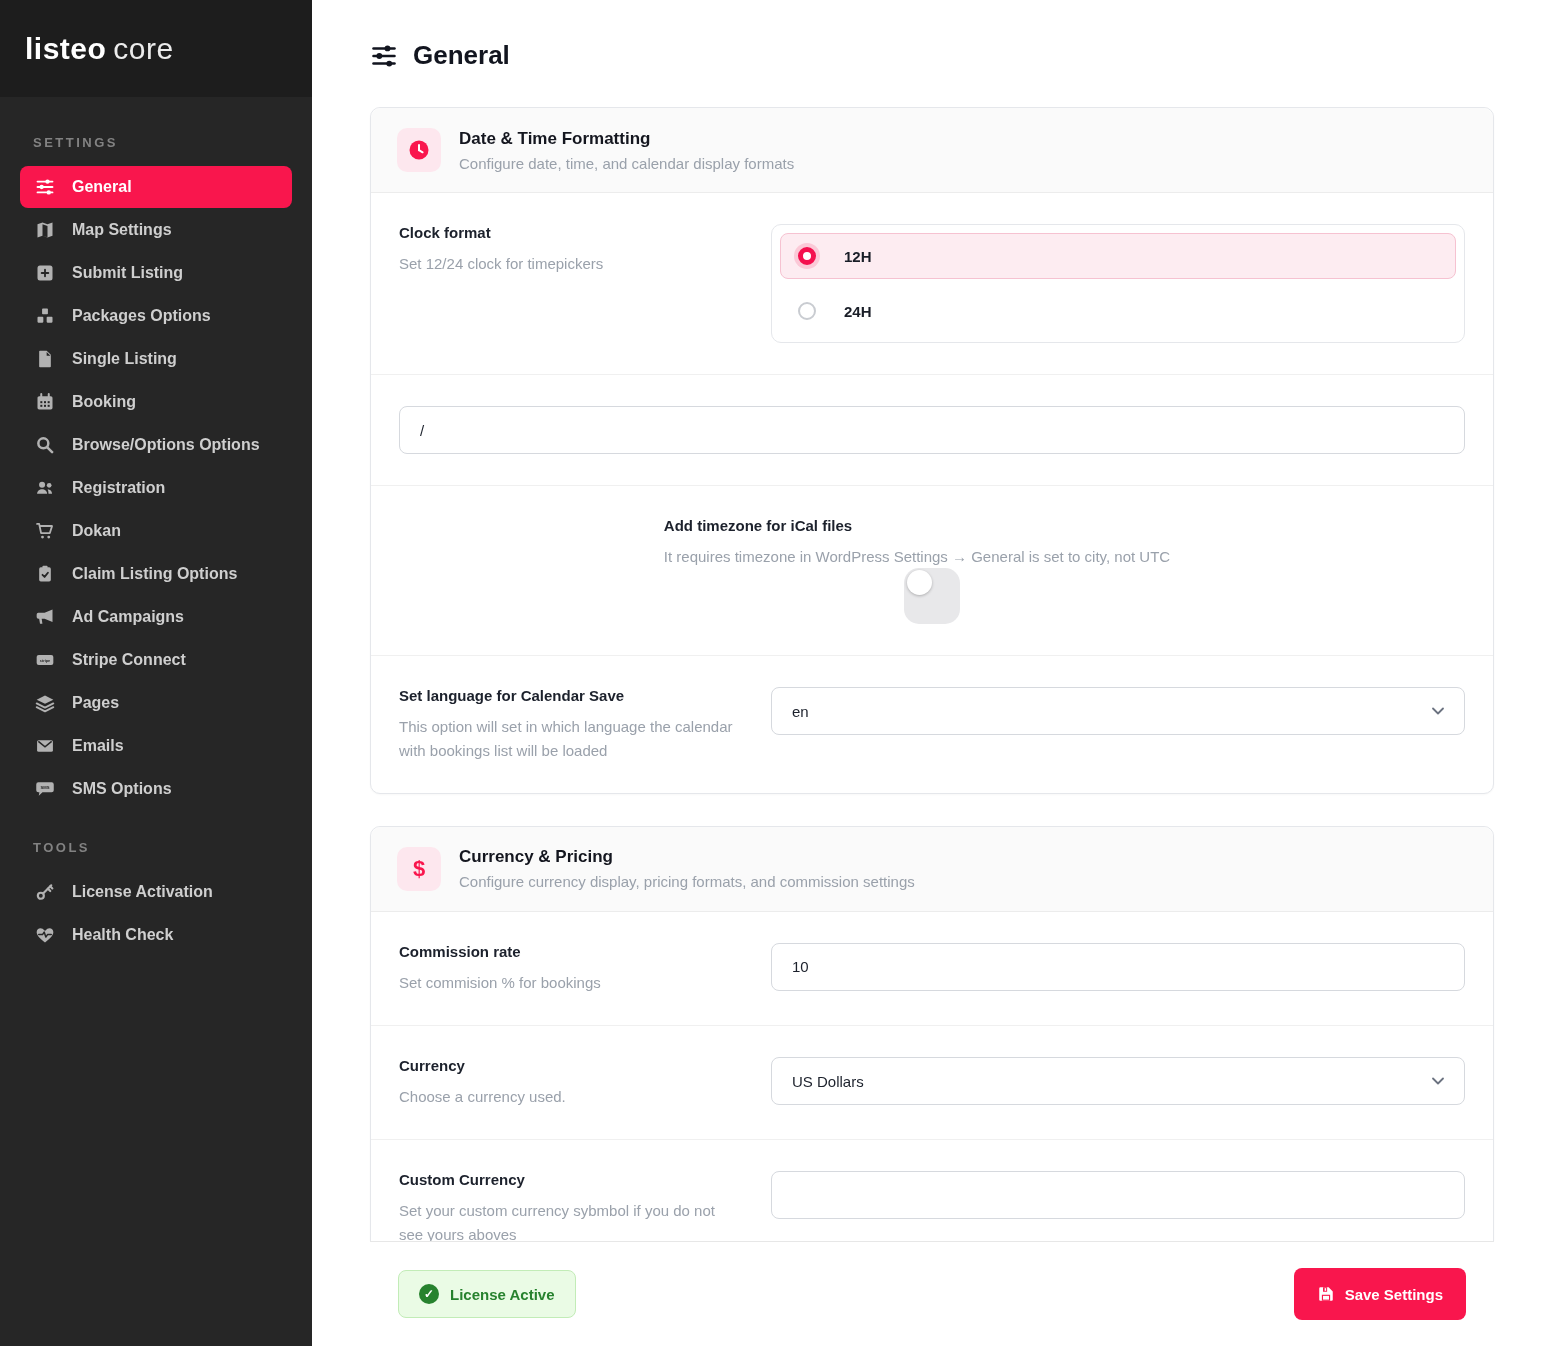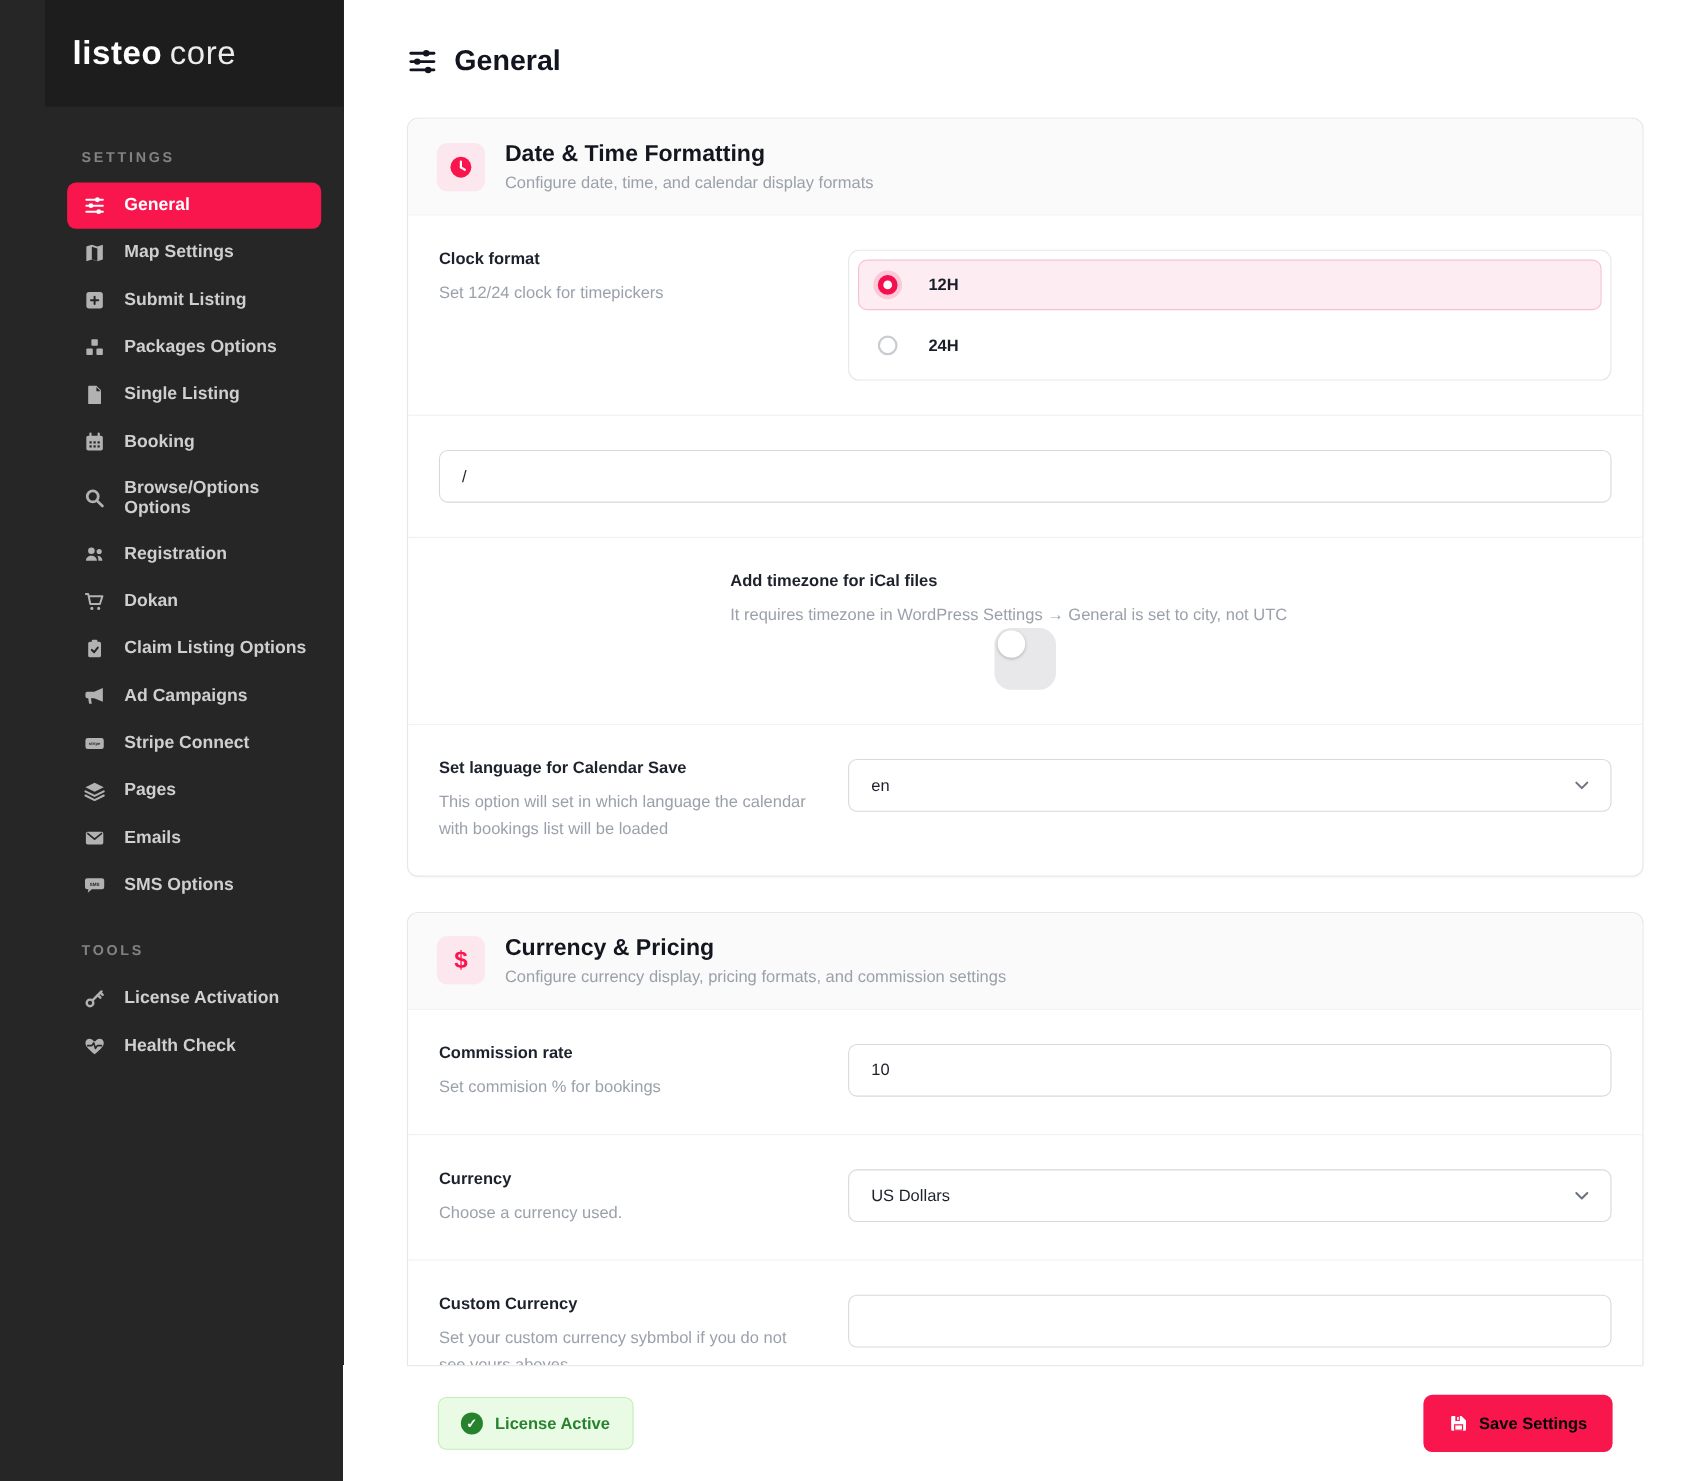--- a/index.html
+++ b/index.html
@@ -1,20 +1,20 @@
 <!DOCTYPE html>
 <html><head>
 <meta charset="utf-8">
 <style>
   * { box-sizing: border-box; margin: 0; padding: 0; }
   html,body { width:1548px; height:1346px; overflow:hidden; }
   body { font-family:"Liberation Sans", sans-serif; background:#fff; color:#1c212c; }
 
   
-  .sidebar { position:fixed; left:0; top:0; width:312px; height:100%; background:#262626; z-index:5;padding-left:41px; }
+  .sidebar { position:fixed; left:0; top:0; width:312px; height:100%; background:#262626; z-index:5; }
   .sidebar-header { height:97px; background:#1d1d1d; display:flex; align-items:center; padding:0 25px; }
   .logo { font-size:30px; color:#fff; letter-spacing:.5px; white-space:nowrap; }
   .logo .bold { font-weight:700; }
   .logo .light { font-weight:300; color:#ececec; margin-left:7px; }
   .nav { padding:38px 20px 0; }
   .nav-header { color:#828282; font-size:13px; font-weight:700; letter-spacing:2.5px; margin:0 0 16px 13px; }
   .nav-header.tools { margin-top:30px; }
   .nav-item { display:flex; align-items:center; gap:17px; padding:11px 12px 11px 15px; border-radius:8px; color:#cfcfcf; font-size:16px; font-weight:600; cursor:pointer; margin-bottom:1px; }
   .nav-item .nicon { width:20px; height:20px; flex:0 0 20px; color:#b2b2b2; display:flex; align-items:center; justify-content:center; }
   .nav-item .nicon svg { width:20px; height:20px; }
@@ -26,21 +26,21 @@
   .page-title { display:flex; align-items:center; gap:15px; margin-bottom:36px; color:#12151f; }
   .page-title h1 { font-size:26px; font-weight:700; }
   .page-title .ticon { width:28px; height:28px; display:flex; }
   .page-title .ticon svg { width:28px; height:28px; }
 
   .card { width:1124px; background:#fff; border:1px solid #e5e7eb; border-radius:10px; margin-bottom:32px; box-shadow:0 1px 2px rgba(0,0,0,.03); }
   .card-header { display:flex; align-items:center; gap:18px; padding:20px 26px; background:#fafafa; border-bottom:1px solid #ececec; border-radius:10px 10px 0 0; }
   .card-icon { width:44px; height:44px; border-radius:10px; background:#fde7ee; color:#f9164d; display:flex; align-items:center; justify-content:center; flex:0 0 44px; }
   .card-icon svg { width:24px; height:24px; }
   .card-icon .dollar { font-size:22px; font-weight:700; color:#f9164d; }
-  .card-title { font-size:21px; font-weight:700; color:#14161f; }
+  .card-title { font-size:17px; font-weight:700; color:#14161f; }
   .card-subtitle { font-size:15px; color:#9aa1ab; margin-top:6px; }
 
   .row { display:flex; padding:31px 28px; border-bottom:1px solid #f0f0f0; }
   .row:last-child { border-bottom:none; }
   .row-label { width:372px; flex:0 0 372px; padding-right:30px; }
   .row.toggle-row { justify-content:space-between; align-items:center;flex-direction:column; }
   .row.toggle-row .row-label { width:auto; flex:1; }
   .flabel { font-size:15px; font-weight:700; color:#1c212c; margin-bottom:11px; }
   .fdesc { font-size:15px; color:#9aa1ab; line-height:1.55; }
   .row-control { flex:1; min-width:0; }
@@ -58,21 +58,21 @@
   .radio.off { border:2px solid #c9ccd1; }
 
   .toggle { width:56px; height:29px; border-radius:15px; background:#e8e8ea; position:relative; cursor:pointer; flex:0 0 56px; }
   .toggle .knob { position:absolute; left:3px; top:2px; width:25px; height:25px; border-radius:50%; background:#fff; box-shadow:0 1px 3px rgba(0,0,0,.25); }
 
   
   .footerbar { position:fixed; left:312px; right:0; bottom:0; background:#fff; z-index:10; }
   .footer-inner { margin-left:58px; width:1124px; border-top:1px solid #e7e7e7; background:#fff; padding:26px 28px; display:flex; justify-content:space-between; align-items:center; }
   .license-badge { display:flex; align-items:center; gap:11px; background:#eafbe5; border:1px solid #c2ecb7; border-radius:8px; padding:13px 20px; color:#27822e; font-size:15px; font-weight:600; }
   .check-circle { width:20px; height:20px; border-radius:50%; background:#27822e; color:#fff; display:flex; align-items:center; justify-content:center; font-size:12px; font-weight:700; }
-  .save-btn { display:flex; align-items:center; gap:10px; height:52px; padding:0 23px; background:#f9164d; border:none; border-radius:8px; color:#000000; font-size:15px; font-weight:700; cursor:pointer; font-family:inherit; }
+  .save-btn { display:flex; align-items:center; gap:10px; height:52px; padding:0 23px; background:#f9164d; border:none; border-radius:8px; color:#ffffff; font-size:15px; font-weight:700; cursor:pointer; font-family:inherit; }
   .save-btn svg { width:18px; height:18px; }
 </style>
 </head>
 <body>
 
 <aside class="sidebar">
   <div class="sidebar-header">
     <div class="logo">
       <span class="bold">listeo</span><span class="light">core</span>
     </div>

